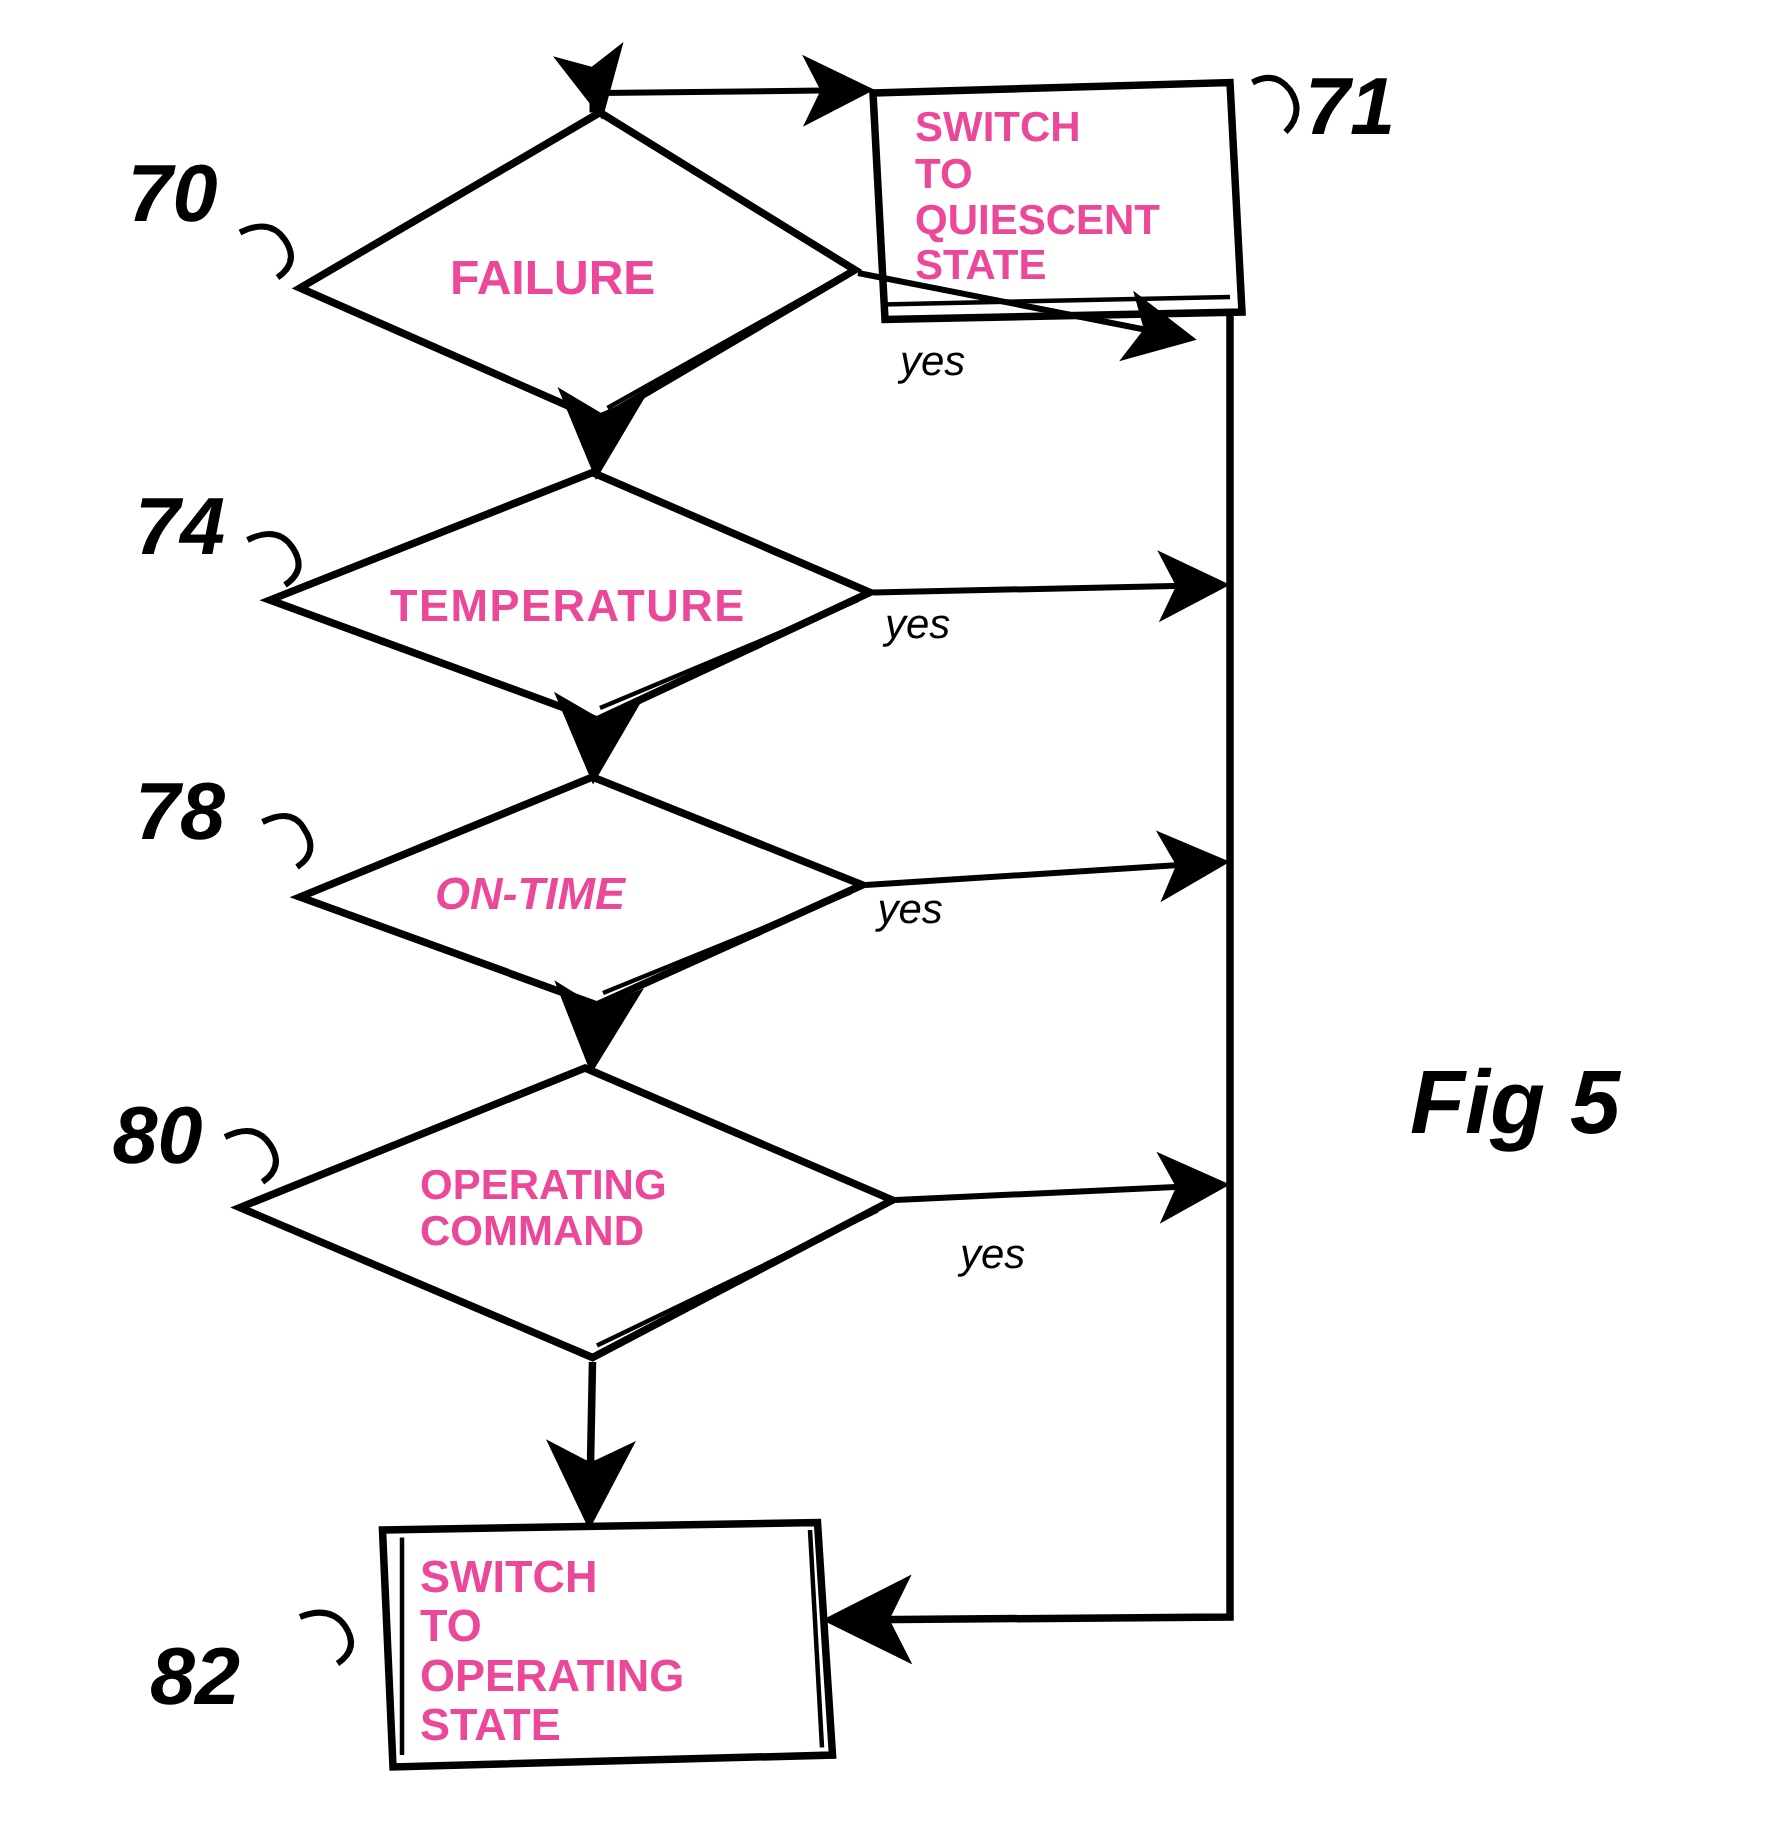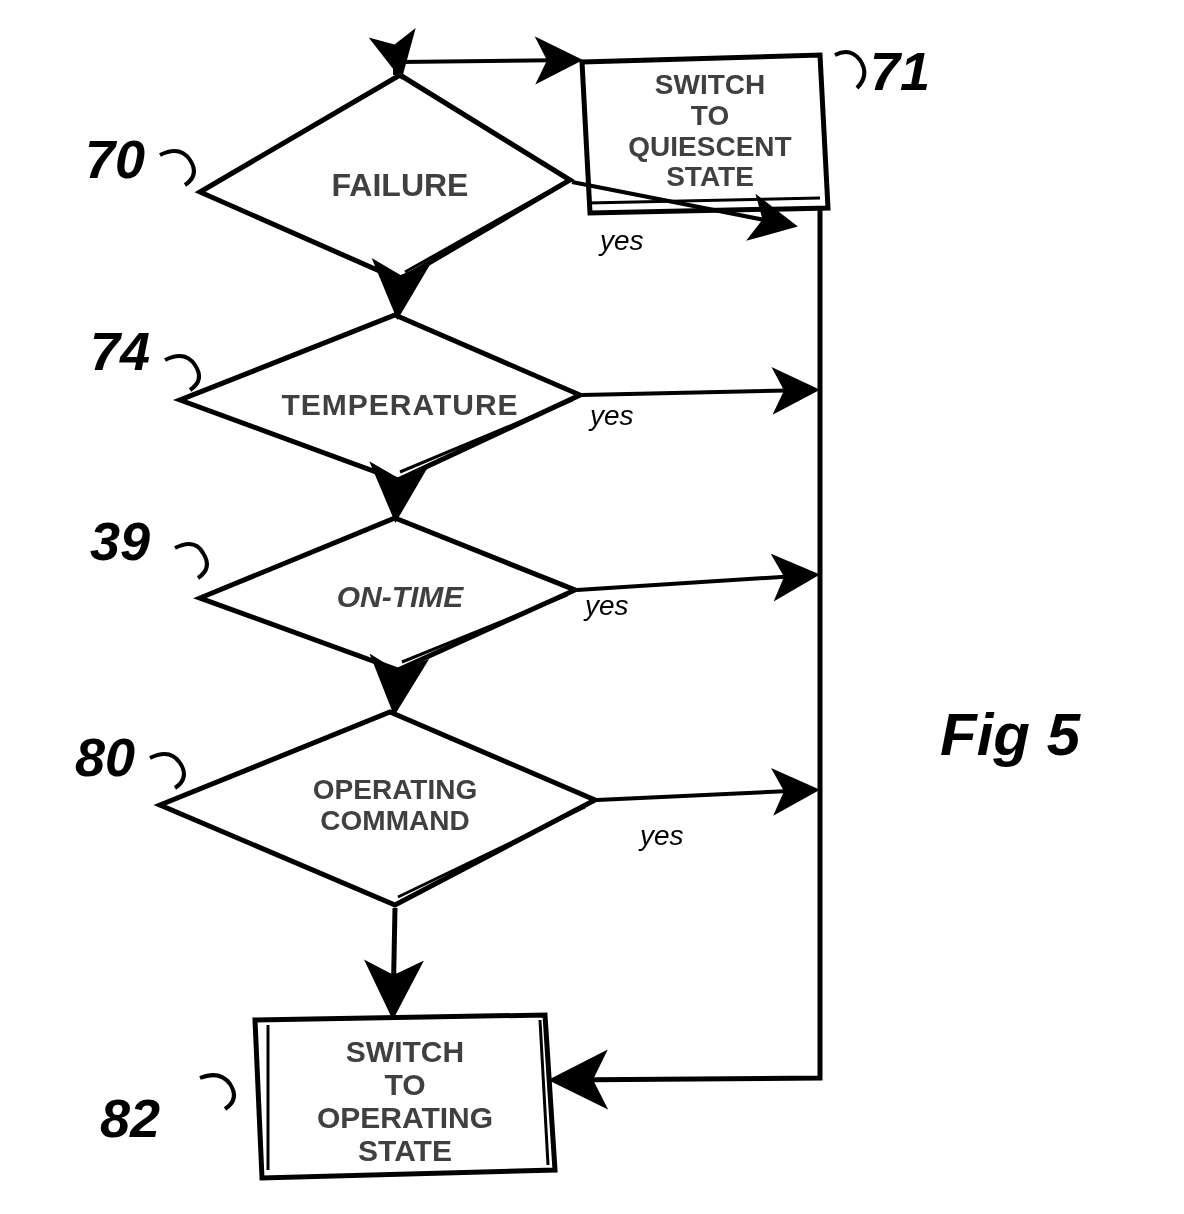--- a/index.html
+++ b/index.html
@@ -7,23 +7,23 @@
       width: 1184px;
       height: 1214px;
       background: #fff;
       position: relative;
       font-family: 'Comic Sans MS', cursive, sans-serif;
     }
     svg { position: absolute; top: 0; left: 0; }
     .label {
       position: absolute;
       font-weight: bold;
-      color: #404040;
+      color: #ec4899;
       white-space: pre-line;
-      text-align: center;
+      text-align: left;
       line-height: 1.1;
     }
     .ref-num {
       position: absolute;
       font-size: 54px;
       font-weight: bold;
       font-style: italic;
     }
     .edge-label {
       position: absolute;
@@ -105,24 +105,24 @@
 <div class="label" style="left:300px; top:168px; width:200px; font-size:32px;">FAILURE</div>
 <div class="label" style="left:260px; top:388px; width:280px; font-size:30px; letter-spacing:1px;">TEMPERATURE</div>
 <div class="label" style="left:290px; top:580px; width:220px; font-size:30px;font-style:italic;">ON-TIME</div>
 <div class="label" style="left:280px; top:775px; width:230px; font-size:28px;">OPERATING
 COMMAND</div>
 <div class="label" style="left:280px; top:1035px; width:250px; font-size:30px;">SWITCH
 TO
 OPERATING
 STATE</div>
 
-<div class="ref-num" style="left:85px; top:128px;">70</div>
+<div class="ref-num" style="left:85px; top:98px;">70</div>
 <div class="ref-num" style="left:870px; top:40px;">71</div>
 <div class="ref-num" style="left:90px; top:320px;">74</div>
-<div class="ref-num" style="left:90px; top:510px;">39</div>
+<div class="ref-num" style="left:90px; top:510px;">78</div>
 <div class="ref-num" style="left:75px; top:726px;">80</div>
 <div class="ref-num" style="left:100px; top:1040px;margin-top:47px;">82</div>
 
 <div class="edge-label" style="left:600px; top:225px;">yes</div>
 <div class="edge-label" style="left:590px; top:400px;">yes</div>
 <div class="edge-label" style="left:585px; top:590px;">yes</div>
 <div class="edge-label" style="left:640px; top:820px;">yes</div>
 
 <div class="fig-label" style="left:940px; top:700px;">Fig 5</div>
 

